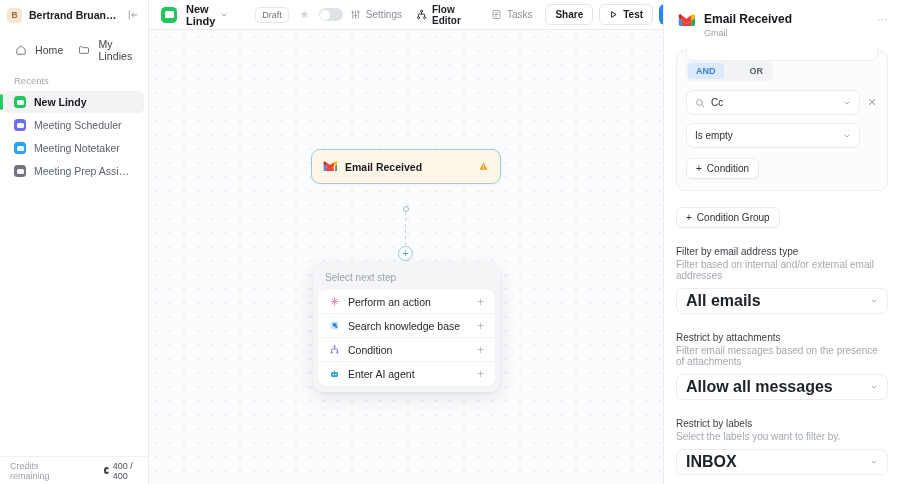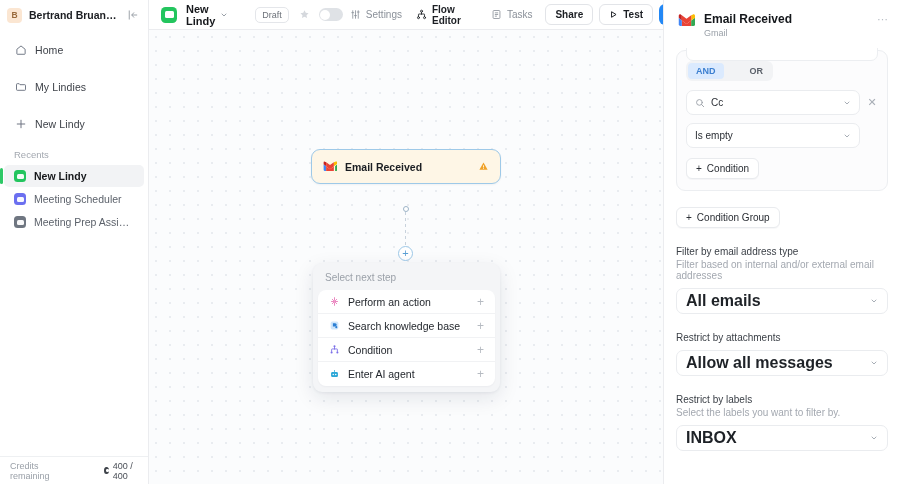--- a/index.html
+++ b/index.html
@@ -35,21 +35,21 @@
   .ws-name {
     font-size: 10.5px; font-weight: 700; color: #1b1d21;
     white-space: nowrap; overflow: hidden; text-overflow: ellipsis;
     flex: 1 1 auto;
   }
   .collapse-btn {
     width: 14px; height: 14px; flex: 0 0 14px;
     color: #9aa0a8; display: flex; align-items: center; justify-content: center;
   }
 
-  .nav { padding: 8px 8px 0 8px; display: flex; flex-direction: column; gap: 14px; }
+  .nav { padding: 8px 8px 0 8px; display: flex; flex-direction: row; gap: 2px; }
   .nav-item {
     height: 23px; display: flex; align-items: center; gap: 8px;
     padding: 0 6px; border-radius: 6px; cursor: pointer;
   }
   .nav-item .ico { width: 13px; height: 13px; flex: 0 0 13px; color: #6b7280; display: flex; align-items: center; justify-content: center; }
   .nav-item .lbl { font-size: 10.5px; color: #3d4148; letter-spacing: .1px; }
 
   .recents-title {
     font-size: 9.5px; color: #a3a8b0; padding: 0 14px;
     margin-top: 14px; margin-bottom: 5px;
@@ -276,20 +276,26 @@
         <span class="sq" style="background:#23c55e">
             <i></i>
           </span>
         <span class="lbl">New Lindy</span>
       </div>
       <div class="recent-item">
         <span class="sq" style="background:#6b6ff0">
             <i></i>
           </span>
         <span class="lbl">Meeting Scheduler</span>
+      </div>
+      <div class="recent-item">
+        <span class="sq" style="background:#2aa3f0">
+            <i></i>
+          </span>
+        <span class="lbl">Meeting Notetaker</span>
       </div>
       <div class="recent-item">
         <span class="sq" style="background:#6f7681">
             <i></i>
           </span>
         <span class="lbl">Meeting Prep Assistant</span>
       </div>
     </div>
 
     <div class="credits">
@@ -535,20 +541,21 @@
           <span class="chev">
             <svg width="8" height="8" viewBox="0 0 12 12" fill="none" stroke="currentColor" stroke-width="1.5" stroke-linecap="round" stroke-linejoin="round">
                 <path d="M3 4.5L6 7.5 9 4.5"></path>
               </svg>
           </span>
         </div>
       </div>
 
       <div class="sec">
         <div class="sec-title">Restrict by attachments</div>
+        <div class="sec-desc">Filter email messages based on the presence of attachments</div>
         <div class="select">
           <span class="val">Allow all messages</span>
           <span class="chev">
             <svg width="8" height="8" viewBox="0 0 12 12" fill="none" stroke="currentColor" stroke-width="1.5" stroke-linecap="round" stroke-linejoin="round">
                 <path d="M3 4.5L6 7.5 9 4.5"></path>
               </svg>
           </span>
         </div>
       </div>
 

